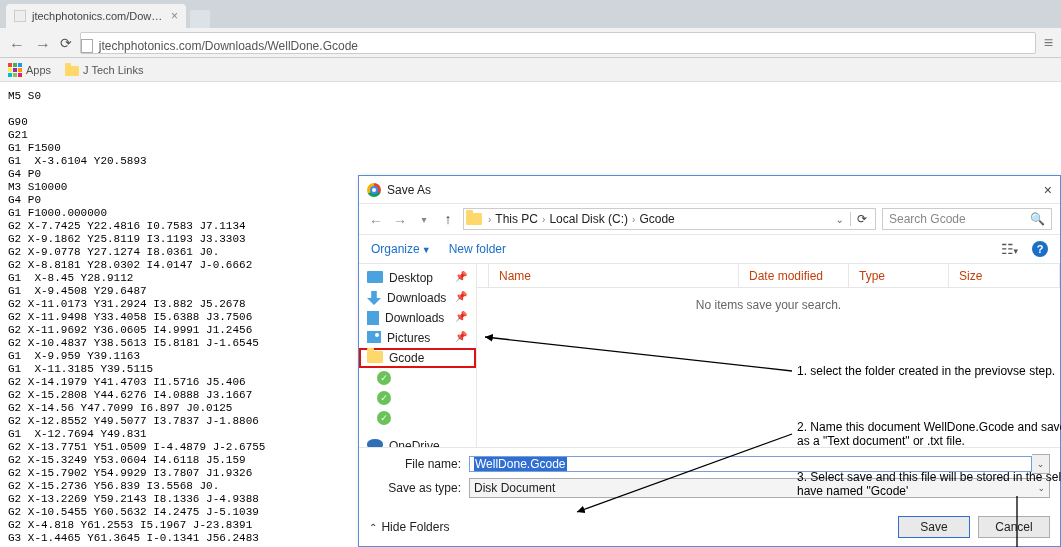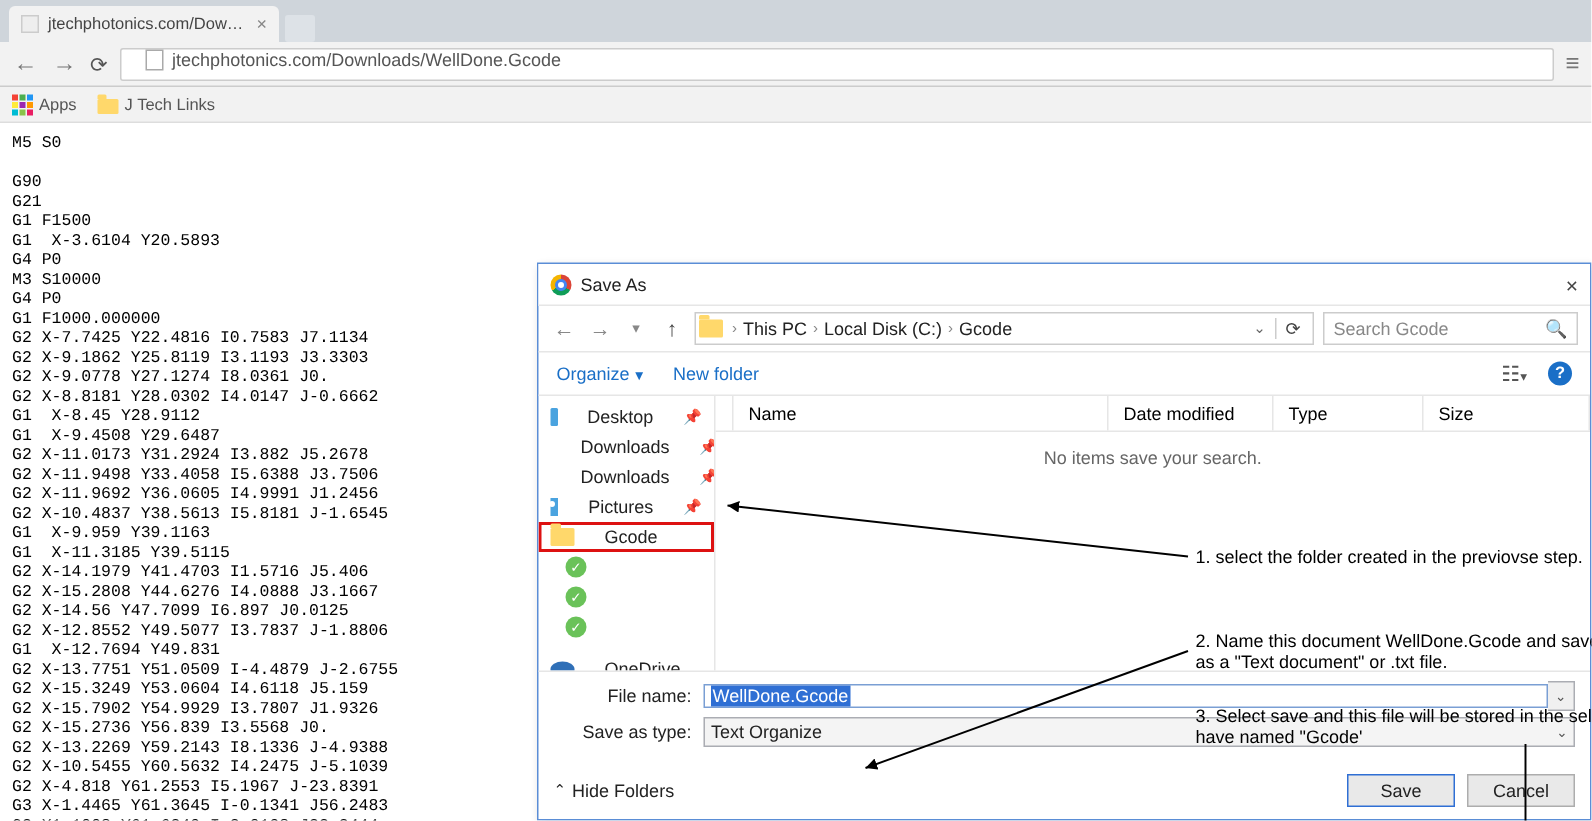--- a/index.html
+++ b/index.html
@@ -8,21 +8,21 @@
   
   .tabbar { height: 28px; background: #cfd5db; display: flex; align-items: flex-end; padding-left: 6px; }
   .tab { background: #f2f2f2; height: 24px; width: 180px; border-radius: 4px 4px 0 0; display: flex; align-items: center; padding: 0 8px; gap: 6px; font-size: 11px; color: #444; }
   .tab .favicon { width: 12px; height: 12px; background: #eee; border: 1px solid #ccc; }
   .tab .close { margin-left: auto; color: #888; font-size: 12px; }
   .newtab { width: 20px; height: 18px; background: #dde2e7; margin-left: 4px; border-radius: 2px; }
 
   .toolbar { height: 30px; background: #f2f2f2; border-bottom: 1px solid #ccc; display: flex; align-items: center; padding: 0 8px; gap: 8px; }
   .nav-arrow { color: #777; font-size: 16px; width: 18px; text-align: center; }
   .reload { color: #555; font-size: 14px; }
-  .omnibox { flex: 1; height: 22px; background: #fff; border: 1px solid #ccc; border-radius: 2px; display: flex; align-items: flex-start; padding: 0 16px; gap: 6px; font-size: 12px; color: #555; }
+  .omnibox { flex: 1; height: 22px; background: #fff; border: 1px solid #ccc; border-radius: 2px; display: flex; align-items: flex-end; padding: 0 0; gap: 6px; font-size: 12px; color: #555; }
   .pageicon { width: 12px; height: 14px; border: 1px solid #aaa; }
   .menu-icon { color: #777; font-size: 16px; }
 
   .bookbar { height: 24px; background: #f2f2f2; border-bottom: 1px solid #ddd; display: flex; align-items: center; padding: 0 8px; gap: 14px; font-size: 11px; color: #555; }
   .appsicon { display: inline-grid; grid-template-columns: repeat(3,4px); grid-template-rows: repeat(3,4px); gap: 1px; }
   .appsicon span { width:4px; height:4px; background:#f44336; }
   .appsicon span:nth-child(2){background:#4caf50;}
   .appsicon span:nth-child(3){background:#2196f3;}
   .appsicon span:nth-child(4){background:#ffeb3b;}
   .appsicon span:nth-child(5){background:#9c27b0;}
@@ -58,35 +58,35 @@
   .dlg-toolbar { height: 30px; border-top:1px solid #e6e6e6; border-bottom:1px solid #e6e6e6; display:flex; align-items:center; padding:0 12px; gap:18px; font-size:12px; }
   .organize { color:#1a6fc7; }
   .organize .caret{font-size:9px; margin-left:2px;}
   .newfolder { color:#1a6fc7; }
   .dlg-toolbar .right { margin-left:auto; display:flex; align-items:center; gap:14px; }
   .viewicon { color:#555; font-size:14px; }
   .helpicon { width:16px;height:16px;border-radius:50%;background:#1a6fc7;color:#fff;display:flex;align-items:center;justify-content:center;font-size:11px;font-weight:bold; }
 
   .dlg-body { flex:1; display:flex; min-height:0; }
   .tree { width:118px; border-right:1px solid #e6e6e6; padding:4px 0; overflow:hidden; }
-  .tree-item { display:flex; align-items:center; gap:20px; padding:3px 8px; font-size:12px; }
+  .tree-item { display:flex; gap:6px; padding:3px 8px; font-size:12px; }
   .tree-item.sel { outline:2px solid #d11; outline-offset:-2px; background:#fff; }
   .tree-item .pin { color:#888; font-size:10px; margin-left:auto; }
   .ico-desktop{width:16px;height:12px;background:#4aa3df;border-radius:1px;}
   .ico-dl{width:14px;height:14px;background:#4aa3df;clip-path:polygon(30% 0,70% 0,70% 50%,100% 50%,50% 100%,0 50%,30% 50%);}
   .ico-doc{width:12px;height:14px;background:#4aa3df;}
   .ico-pic{width:14px;height:12px;background:#4aa3df;position:relative;}
   .ico-pic::after{content:'';position:absolute;right:2px;top:2px;width:4px;height:4px;background:#fff;border-radius:50%;}
   .ico-folder{width:16px;height:12px;background:#ffd86b;border-radius:1px;position:relative;}
   .ico-folder::before{content:'';position:absolute;top:-3px;left:0;width:7px;height:3px;background:#ffd86b;border-radius:1px 1px 0 0;}
   .ico-check{width:14px;height:14px;border-radius:50%;background:#6ac259;color:#fff;font-size:9px;display:flex;align-items:center;justify-content:center;}
   .ico-od{width:16px;height:10px;background:#2f6fb7;border-radius:50% 50% 40% 40%;}
 
   .listpane { flex:1; display:flex; flex-direction:column; position:relative; }
-  .colhdr { height:24px; border-bottom:1px solid #e6e6e6; display:flex; align-items:center; font-size:12px; color:#000000; }
+  .colhdr { height:24px; border-bottom:1px solid #e6e6e6; display:flex; align-items:center; font-size:12px; color:#c2410c; }
   .colhdr .handle{width:12px;border-right:1px solid #e6e6e6;height:100%;}
   .colhdr .col{padding:0 10px;border-right:1px solid #e6e6e6;height:100%;display:flex;align-items:center;}
   .col-name{width:250px;} .col-date{width:110px;} .col-type{width:100px;} .col-size{flex:1;border-right:none;}
   .emptymsg { text-align:center; color:#666; padding-top:10px; font-size:12px; }
 
   .annotation { position:absolute; font-size:12px; color:#000; }
   .ann1 { left:320px; top:100px; width:300px; }
   .ann2 { left:320px; top:156px; width:320px; }
   .ann3 { left:320px; top:206px; width:360px; }
   svg.arrowline{position:absolute;overflow:visible;}
@@ -304,21 +304,21 @@
 
   <div class="dlg-bottom">
     <div class="field-row">
       <label>File name:</label>
       <div class="fname-input"><span class="sel">WellDone.Gcode</span></div>
       <div class="fname-drop">⌄</div>
     </div>
     <div class="field-row">
       <label>Save as type:</label>
       <div class="type-select">
-        <span>Text Organize</span>
+        <span>Disk Document</span>
         <span class="drop">⌄</span>
       </div>
     </div>
   </div>
 
   <div class="dlg-footer">
     <span class="hide-folders">
       <span class="chev">⌃</span>
       <span>Hide Folders</span>
     </span>

